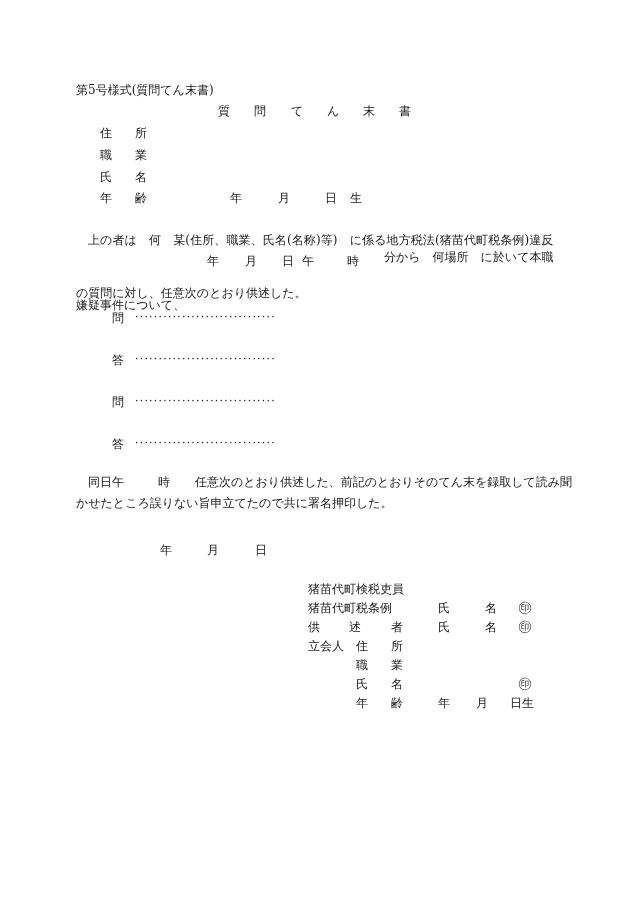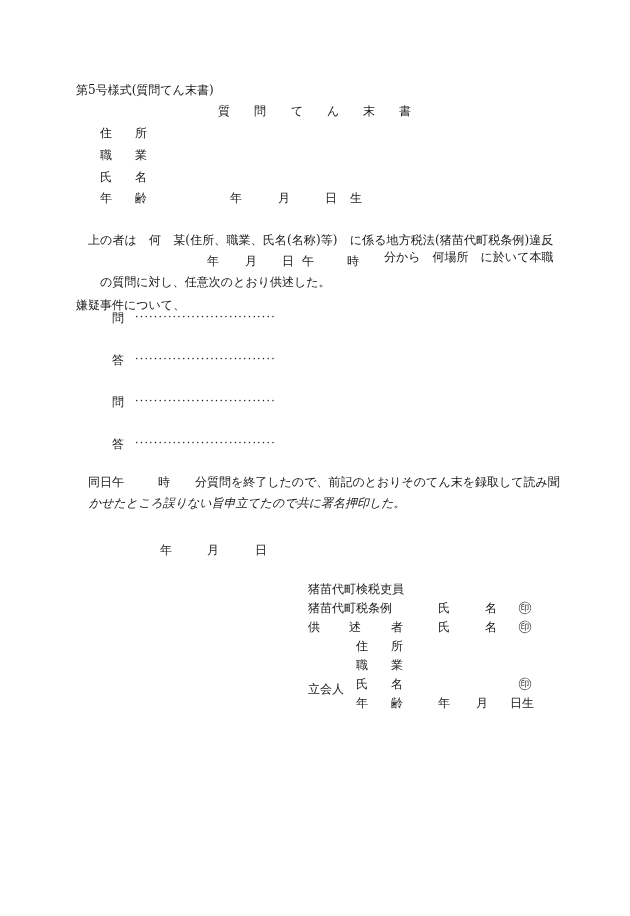--- a/index.html
+++ b/index.html
@@ -82,42 +82,42 @@
     <span class="para-line" style="left:88px; top:233px; letter-spacing:0.1px;">上の者は　何　某(住所、職業、氏名(名称)等)　に係る地方税法(猪苗代町税条例)違反</span>
 
     <span class="para-line" style="left:76px; top:254px;margin-top:44px;">嫌疑事件について、</span>
     <span class="para-line" style="left:207px; top:254px;">年</span>
     <span class="para-line" style="left:245px; top:254px;">月</span>
     <span class="para-line" style="left:282px; top:254px;">日</span>
     <span class="para-line" style="left:302px; top:254px;">午</span>
     <span class="para-line" style="left:347px; top:254px;">時</span>
     <span class="para-line" style="left:384px; top:250px;">分から　何場所　に於いて本職</span>
 
-    <span class="para-line" style="left:76px; top:275px;margin-left:24px;">の質問に対し、任意次のとおり供述した。</span>
+    <span class="para-line" style="left:76px; top:286px;">の質問に対し、任意次のとおり供述した。</span>
   </div>
 
   <div>
     <span class="t" style="left:112px; top:311px;">問</span>
     <span class="t dots" style="left:135px; top:311px;">······························</span>
 
     <span class="t" style="left:112px; top:353px;">答</span>
     <span class="t dots" style="left:135px; top:353px;">······························</span>
 
     <span class="t" style="left:112px; top:395px;">問</span>
     <span class="t dots" style="left:135px; top:395px;">······························</span>
 
     <span class="t" style="left:112px; top:437px;">答</span>
     <span class="t dots" style="left:135px; top:437px;">······························</span>
   </div>
 
   <div>
     <span class="para-line" style="left:88px; top:475px;">同日午</span>
     <span class="para-line" style="left:158px; top:475px;">時</span>
-    <span class="para-line" style="left:195px; top:475px;">分質問を終了したので、前記のとおりそのてん末を録取して読み聞</span>
-    <span class="para-line" style="left:89px; top:496px;font-style:italic;">かせたところ誤りない旨申立てたので共に署名押印した。</span>
+    <span class="para-line" style="left:195px; top:475px;">任意次のとおり供述した、前記のとおりそのてん末を録取して読み聞</span>
+    <span class="para-line" style="left:76px; top:496px;">かせたところ誤りない旨申立てたので共に署名押印した。</span>
   </div>
 
   <div>
     <span class="t" style="left:160px; top:543px;">年</span>
     <span class="t" style="left:207px; top:543px;">月</span>
     <span class="t" style="left:255px; top:543px;">日</span>
   </div>
 
   <div>
     <span class="t" style="left:308px; top:582px;">猪苗代町検税吏員</span>
@@ -127,21 +127,21 @@
     <span class="t" style="left:485px; top:601px;">名</span>
     <span class="t seal" style="left:518px; top:600px;">㊞</span>
 
     <span class="t" style="left:308px; top:620px;">供</span>
     <span class="t" style="left:349px; top:620px;">述</span>
     <span class="t" style="left:391px; top:620px;">者</span>
     <span class="t" style="left:438px; top:620px;">氏</span>
     <span class="t" style="left:485px; top:620px;">名</span>
     <span class="t seal" style="left:518px; top:619px;">㊞</span>
 
-    <span class="t" style="left:308px; top:639px;margin-top:43px;">立会人</span>
+    <span class="t" style="left:308px; top:639px;">立会人</span>
     <span class="t" style="left:356px; top:639px;">住</span>
     <span class="t" style="left:391px; top:639px;">所</span>
 
     <span class="t" style="left:356px; top:658px;">職</span>
     <span class="t" style="left:391px; top:658px;">業</span>
 
     <span class="t" style="left:356px; top:677px;">氏</span>
     <span class="t" style="left:391px; top:677px;">名</span>
     <span class="t seal" style="left:518px; top:676px;">㊞</span>
 

